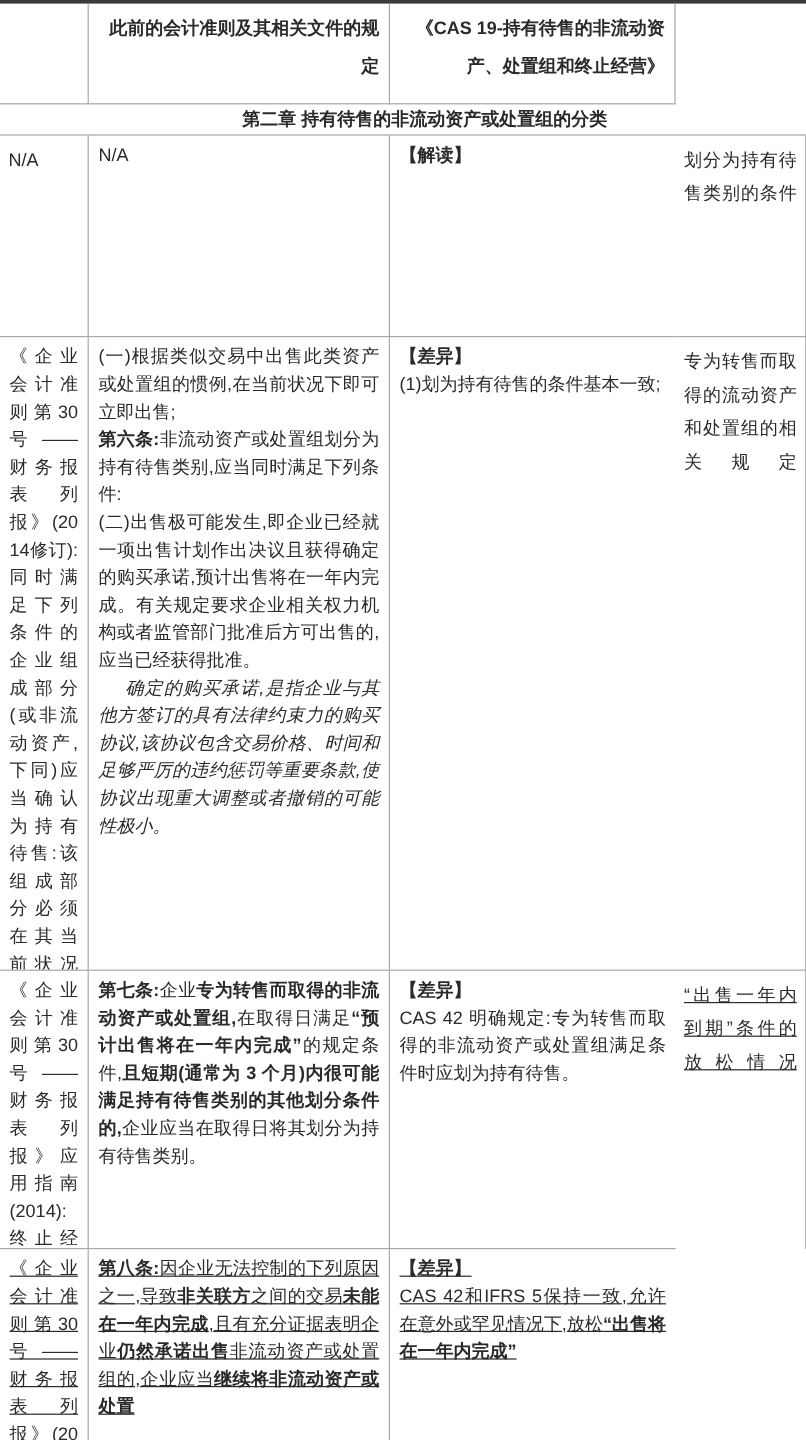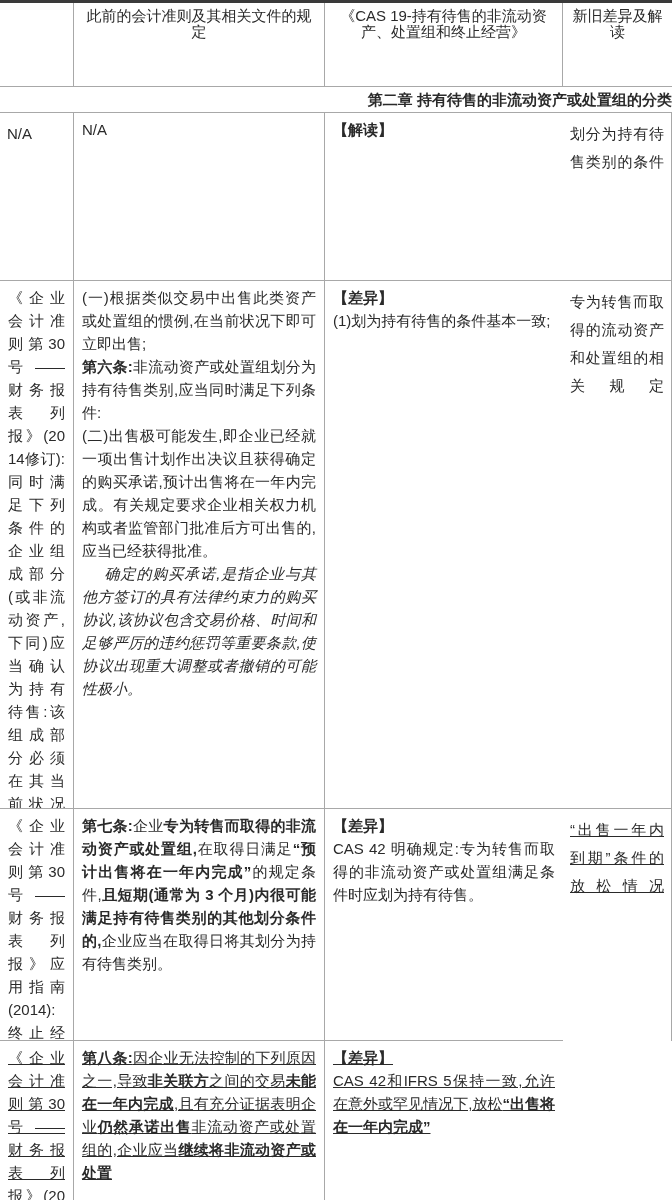--- a/index.html
+++ b/index.html
@@ -26,27 +26,27 @@
     border-right:1px solid var(--border,#a8a8a8);
     border-bottom:1px solid var(--border,#a8a8a8);
     padding:5px 8px;
     line-height:23px;
     text-align:justify;
     word-break:break-all;
     overflow-wrap:anywhere;
   }
   .cell.lastcol { border-right:none; }
   .cell.lastrow { border-bottom:none;text-decoration:underline; }
-  .hd { font-weight:400; line-height:16px; text-align:center; }
+  .hd { font-weight:700; line-height:32px; text-align:right; }
   .section {
     grid-column:1 / -1;
     box-sizing:border-box;
     border-bottom:1px solid var(--border,#a8a8a8);
     font-weight:700;
-    text-align:right;
+    text-align:center;
     line-height:25px;
     overflow:hidden;
     padding-left:36px;
   }
   .lab {
     padding:7px 7px;
     line-height:28px;
     text-align:justify;
     text-align-last:justify;
   }
@@ -56,21 +56,20 @@
 </style>
 </head>
 <body>
 
 <div class="page">
   <div class="tbl">
 
     <div class="cell hd"></div>
     <div class="cell hd">此前的会计准则及其相关文件的规定</div>
     <div class="cell hd">《CAS 19-持有待售的非流动资产、处置组和终止经营》</div>
-    <div class="cell hd lastcol">新旧差异及解读</div>
 
     <div class="section">第二章 持有待售的非流动资产或处置组的分类</div>
 
     <div class="cell lab">N/A</div>
     <div class="cell">
         <p><span>N/A</span></p>
       </div>
     <div class="cell lastcol">
         <p><b>【解读】</b></p>
       </div>

